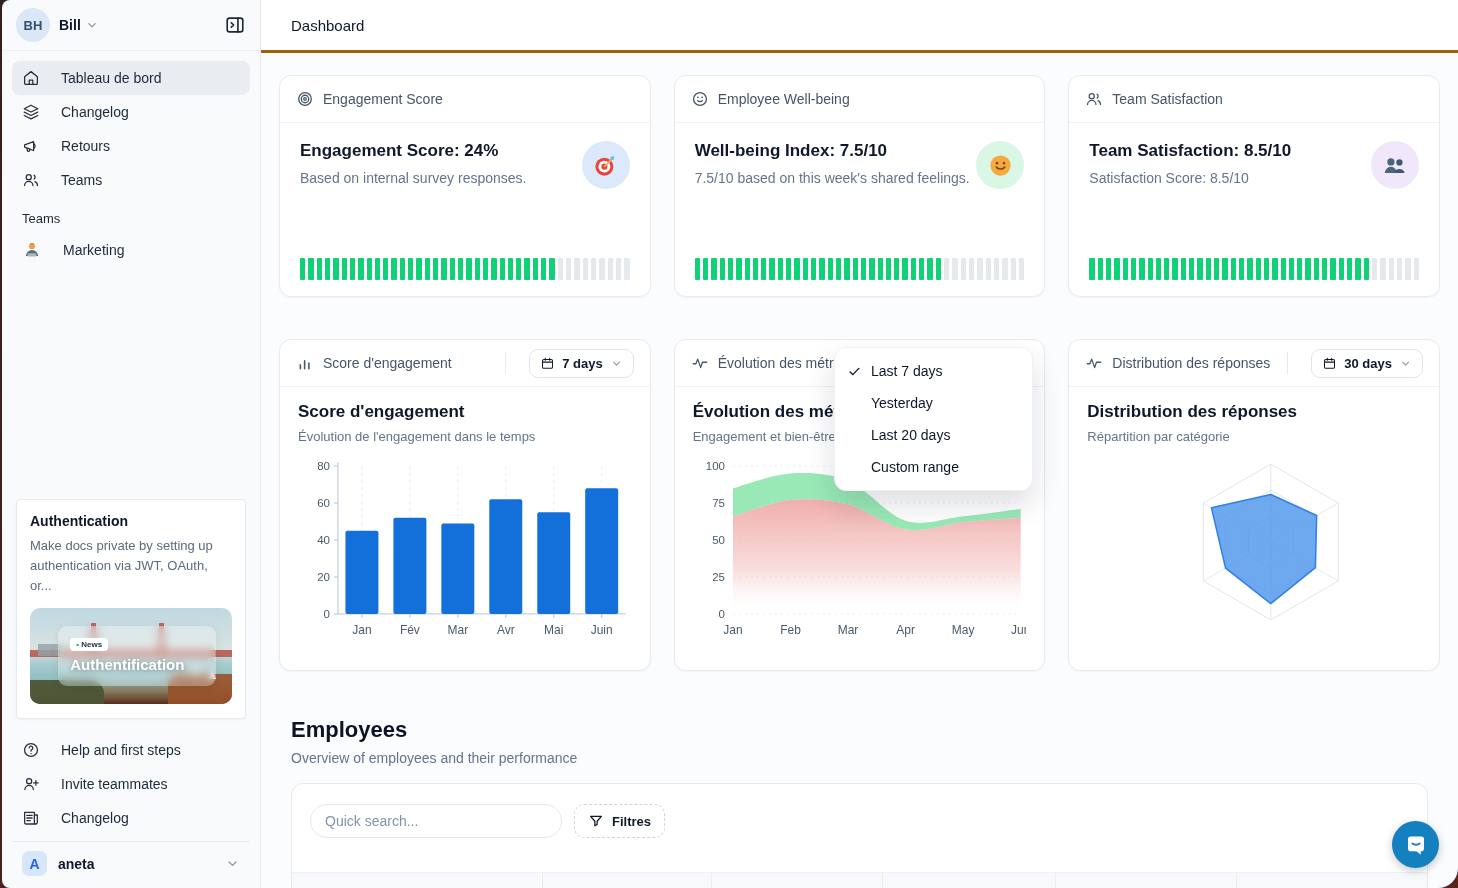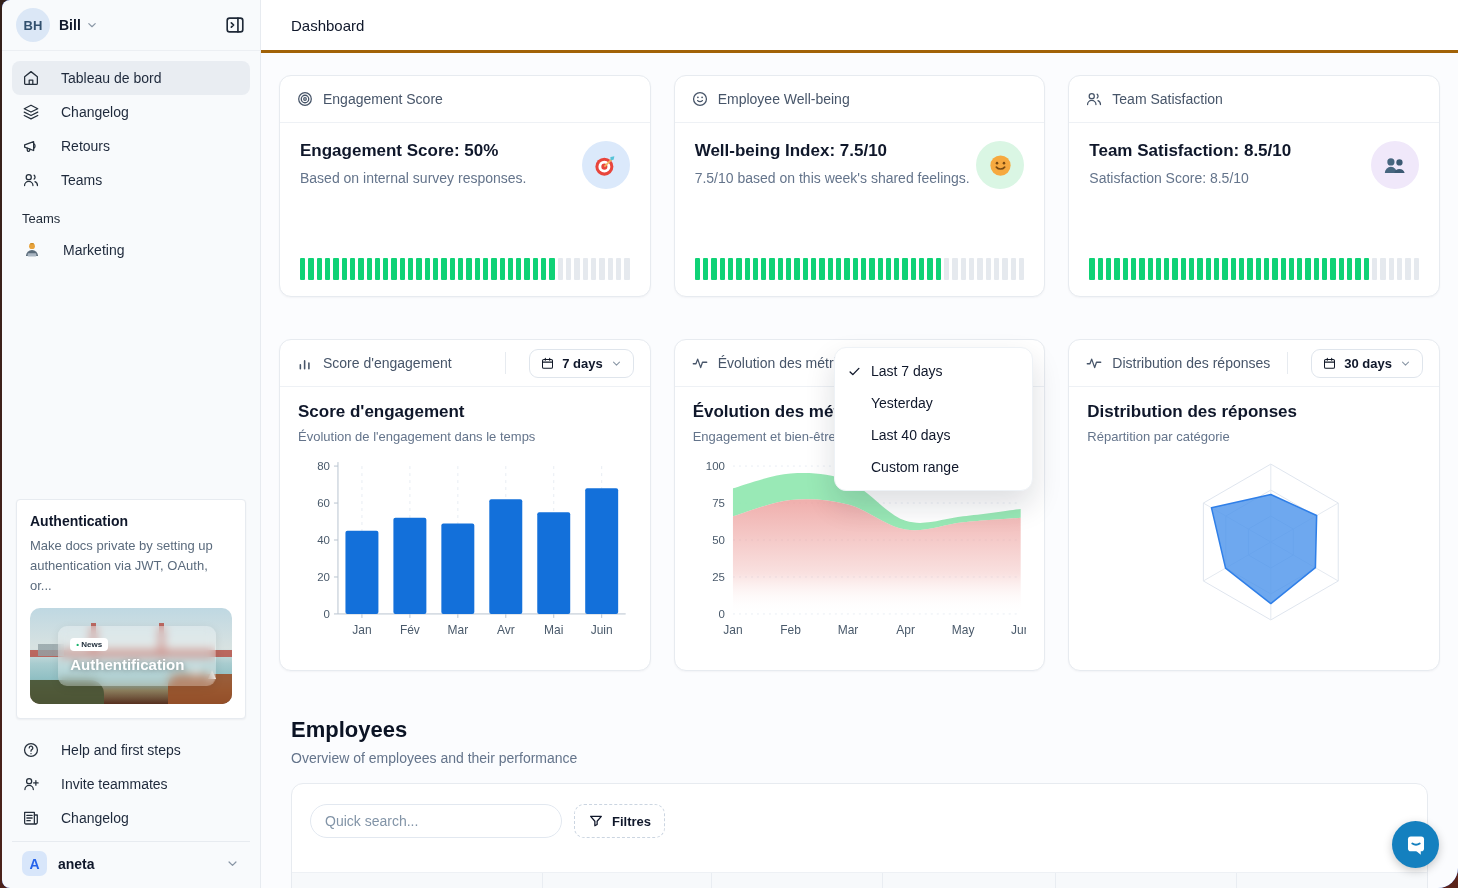--- a/index.html
+++ b/index.html
@@ -239,21 +239,21 @@
                   <circle cx="12" cy="12" r="8.4"></circle>
                   <circle cx="12" cy="12" r="5"></circle>
                   <circle cx="12" cy="12" r="1.7"></circle>
                 </svg>
               </span>
               <span>Engagement Score</span>
             </div>
             <div class="stat-body">
               <div class="stat-row1">
                 <div>
-                  <div class="stat-title">Engagement Score: 50%</div>
+                  <div class="stat-title">Engagement Score: 24%</div>
                   <div class="stat-sub">Based on internal survey responses.</div>
                 </div>
                 <div class="stat-badge" style="background:#dbe9fb">
                   <span class="icn" style="width:27px;height:27px">
                     <svg viewBox="0 0 24 24">
                       <circle cx="11" cy="13" r="8" fill="#e8453c"></circle>
                       <circle cx="11" cy="13" r="5.3" fill="#fff"></circle>
                       <circle cx="11" cy="13" r="2.7" fill="#e8453c"></circle>
                       <path d="M11 13 17.5 6.5" stroke="#f0b35f" stroke-width="1.5"></path>
                       <path d="m16.7 4.4 3.2-.7-.7 3.2-2.6.4-.3-2.6Z" fill="#56c3d8"></path>
@@ -627,21 +627,21 @@
               </span>
             </span>
             <span>Last 7 days</span>
           </div>
           <div class="menu-item">
             <span class="mi-check"></span>
             <span>Yesterday</span>
           </div>
           <div class="menu-item">
             <span class="mi-check"></span>
-            <span>Last 40 days</span>
+            <span>Last 20 days</span>
           </div>
           <div class="menu-item">
             <span class="mi-check"></span>
             <span>Custom range</span>
           </div>
         </div>
       <section class="emp">
         <h2>Employees</h2>
         <div class="emp-sub">Overview of employees and their performance</div>
         <div class="table-card">

